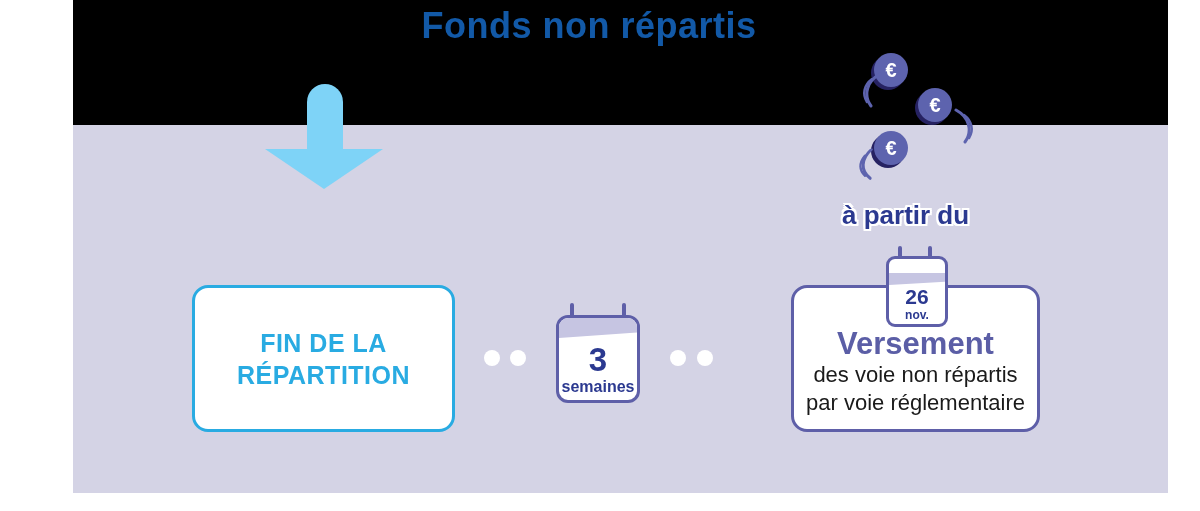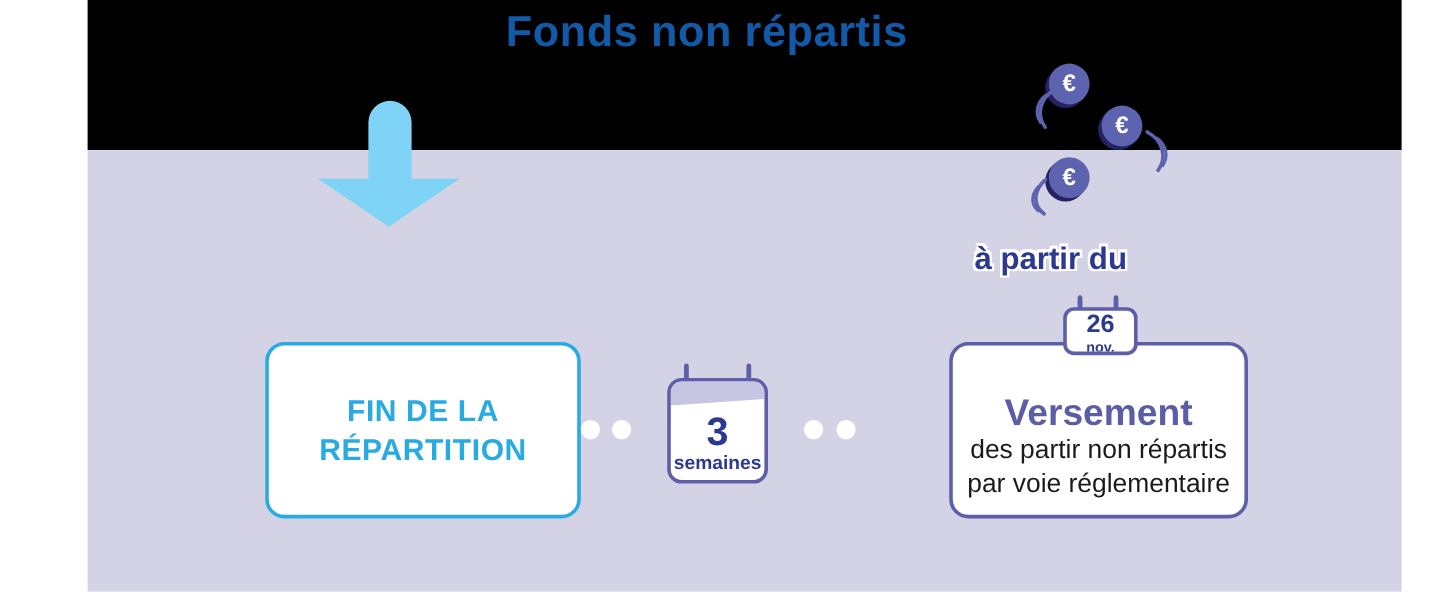--- a/index.html
+++ b/index.html
@@ -17,21 +17,21 @@
   
   .arrow-stem { position:absolute; left:307px; top:84px; width:36px; height:67px;
                 background:#7ed3f7; border-radius:18px 18px 0 0; }
   .arrow-head { position:absolute; left:265px; top:149px; width:0; height:0;
                 border-left:59px solid transparent; border-right:59px solid transparent;
                 border-top:40px solid #7ed3f7; }
 
   
   .box { position:absolute; top:285px; height:147px; background:#ffffff; border-radius:16px;
          display:flex; flex-direction:column; align-items:center; justify-content:center; text-align:center; }
-  .box-left { left:192px; width:263px; border:3px solid #29abe2;margin-left:29px; }
+  .box-left { left:192px; width:263px; border:3px solid #29abe2; }
   .box-left .box-line { color:#29abe2; font-weight:bold; font-size:25px; line-height:32px; letter-spacing:0.5px; }
   .box-right { left:791px; width:249px; border:3px solid #5e5fa8; z-index:1; padding-top:26px; }
   .box-right .box-heading { color:#5b5ea6; font-weight:bold; font-size:31px; line-height:34px; }
   .box-right .box-text { color:#1a1a1a; font-weight:normal; font-size:22px; line-height:28px; white-space:nowrap; }
 
   
   .dot { position:absolute; width:16px; height:16px; border-radius:50%; background:#ffffff; top:350px; }
   .dot-1 { left:484px; } .dot-2 { left:510px; } .dot-3 { left:670px; } .dot-4 { left:697px; }
 
   
@@ -40,30 +40,30 @@
   .cal-peg { position:absolute; background:#5e5fa8; border-radius:3px; }
 
   .cal-mid-body { left:556px; top:315px; width:84px; height:88px; border-radius:12px;
                   display:flex; flex-direction:column; align-items:center; }
   .cal-mid-body .cal-header { height:20px; }
   .cal-mid-number { color:#2b3990; font-weight:bold; font-size:33px; line-height:36px; margin-top:4px; }
   .cal-mid-unit { color:#2b3990; font-weight:bold; font-size:16px; line-height:18px; }
   .peg-mid { width:4px; height:24px; top:303px; }
   .peg-mid-l { left:570px; } .peg-mid-r { left:622px; }
 
-  .cal-date-body { left:886px; top:256px; width:62px; height:40px; border-radius:9px; z-index:2;
-                   display:flex; flex-direction:column; align-items:center; }
+  .cal-date-body { left:886px; top:256px; width:62px; height:71px; border-radius:9px; z-index:2;
+                   display:flex; flex-direction:column; align-items:center;justify-content:flex-end; }
   .cal-date-body .cal-header { height:12px; }
   .cal-date-day { color:#2b3990; font-weight:bold; font-size:21px; line-height:21px; margin-top:1px; }
   .cal-date-month { color:#2b3990; font-weight:bold; font-size:12px; line-height:17px; }
   .peg-date { width:4px; height:18px; top:246px; z-index:2; }
   .peg-date-l { left:898px; } .peg-date-r { left:928px; }
 
   
-  .from-label { position:absolute; left:812px; top:200px; font-size:26px; font-weight:bold; color:#2b3990;
+  .from-label { position:absolute; left:842px; top:200px; font-size:26px; font-weight:bold; color:#2b3990;
                 white-space:nowrap;
                 text-shadow:-2px -2px 0 #fff, 2px -2px 0 #fff, -2px 2px 0 #fff, 2px 2px 0 #fff,
                              0 -2px 0 #fff, 0 2px 0 #fff, -2px 0 0 #fff, 2px 0 0 #fff; }
 
   
   .coin { position:absolute; width:34px; height:34px; border-radius:50%; background:#5d63ae;
           box-shadow:-3px 3px 0 0 #262262; color:#ffffff; font-weight:bold; font-size:20px;
           display:flex; align-items:center; justify-content:center; }
   .coin-1 { left:874px; top:53px; }
   .coin-2 { left:918px; top:88px; }
@@ -126,21 +126,21 @@
   </svg>
   <svg class="arc arc-3" width="26" height="30">
     <path d="M20 1 C7 7 3 18 10 28" stroke="#5d63ae" stroke-width="3" fill="none" stroke-linecap="round"></path>
     <path d="M12 5 C4 10 2 17 6 24" stroke="#5d63ae" stroke-width="2.5" fill="none" stroke-linecap="round"></path>
   </svg>
 
   <div class="from-label">à partir du</div>
 
   <div class="box box-right">
     <div class="box-heading">Versement</div>
-    <div class="box-text">des partir non répartis</div>
+    <div class="box-text">des voie non répartis</div>
     <div class="box-text">par voie réglementaire</div>
   </div>
 
   <div class="cal-peg peg-date peg-date-l"></div>
   <div class="cal-peg peg-date peg-date-r"></div>
   <div class="cal-body cal-date-body">
     <div class="cal-header"></div>
     <div class="cal-date-day">26</div>
     <div class="cal-date-month">nov.</div>
   </div>

